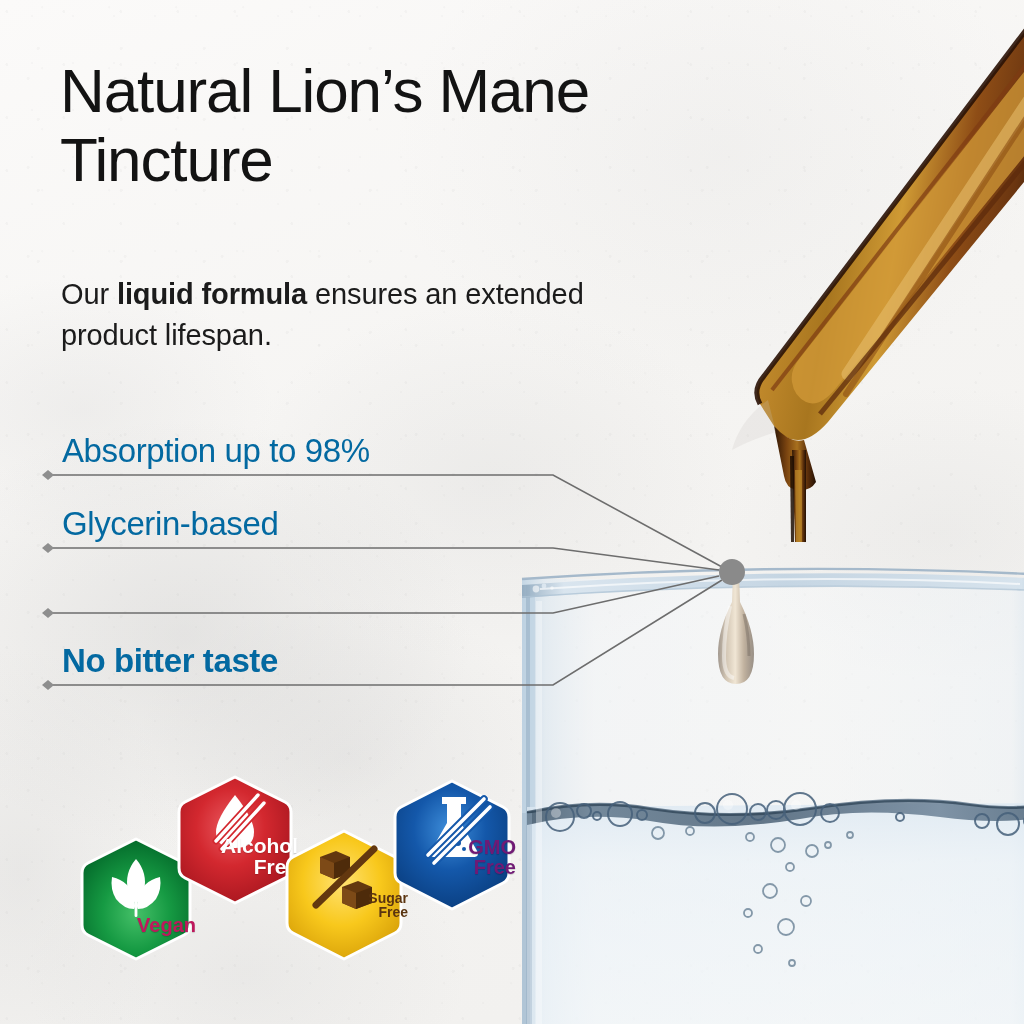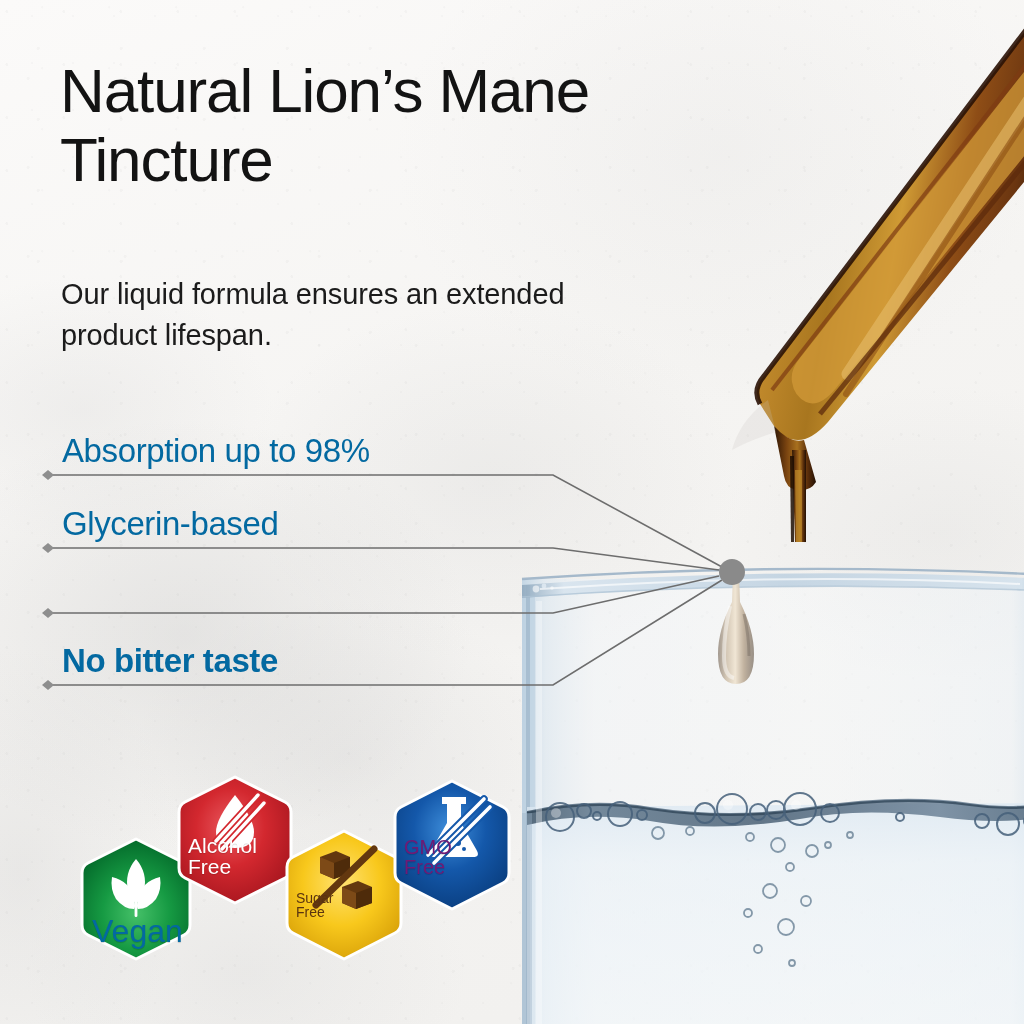--- a/index.html
+++ b/index.html
@@ -66,21 +66,21 @@
     position: absolute;
     left: 61px;
     top: 274px;
     width: 560px;
     font-size: 29px;
     line-height: 1.42;
     font-weight: 400;
     letter-spacing: -0.004em;
     color: #1b1b1b;
   }
-  .subhead b { font-weight: 400; }
+  .subhead b { font-weight: 700; }
 
   
   .features {
     position: absolute;
     left: 0;
     top: 0;
     width: 1024px;
     height: 1024px;
     pointer-events: none;
   }
@@ -110,35 +110,35 @@
   .badges { position: absolute; left: 60px; top: 765px; width: 500px; height: 210px; }
   .badge {
     position: absolute;
     width: 118px;
     height: 122px;
   }
   .badge svg { display: block; width: 100%; height: 100%; overflow: visible; }
 
   .badge-text {
     position: absolute;
-    left: 16px;
+    left: 0;
     width: 100%;
-    text-align: left;
-    font-weight: 400;
+    text-align: right;
+    font-weight: 700;
     line-height: 1.02;
     pointer-events: none;
     text-shadow: 0 1px 1px rgba(0,0,0,.16);
   }
 
   #badge-vegan  { left: 16px;  top: 72px;  width: 120px; height: 124px; }
   #badge-alcohol{ left: 112px; top: 10px;  width: 126px; height: 130px; }
   #badge-sugar  { left: 220px; top: 64px;  width: 128px; height: 132px; }
   #badge-gmo    { left: 328px; top: 14px;  width: 128px; height: 132px; }
 
-  .t-vegan   { top: 78px;  font-size: 32px; color: #0369a1; }
+  .t-vegan   { top: 78px;  font-size: 20px; color: #be185d; }
   .t-alcohol { top: 60px;  font-size: 21px; color: #ffffff; }
   .t-sugar   { top: 62px;  font-size: 14px; color: #5a3410; text-shadow: none; }
   .t-gmo     { top: 58px;  font-size: 20px; color: #701a75; }
 </style>
 </head>
 <body>
 
 <div id="canvas">
 
   <div class="bg-base"></div>

